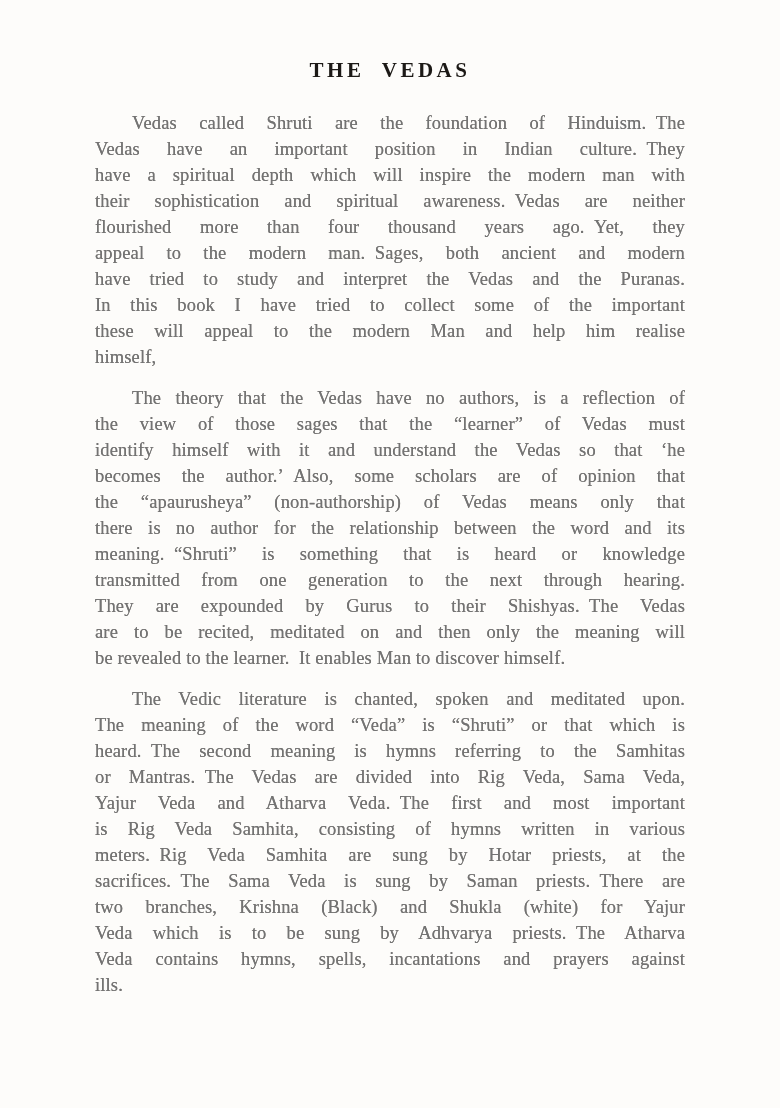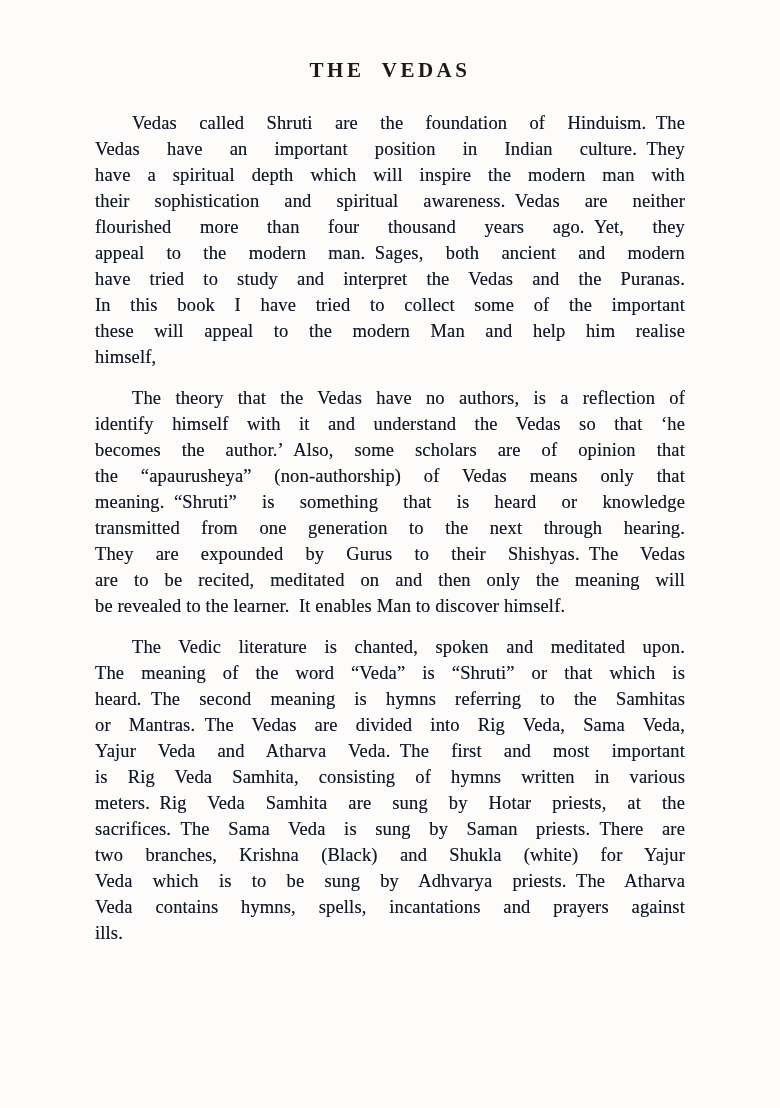--- a/index.html
+++ b/index.html
@@ -35,21 +35,21 @@
   .para {
     margin: 0 0 15px 0;
   }
   .line {
     font-size: 18.5px;
     line-height: 26px;
     text-align: justify;
     text-align-last: justify;
     letter-spacing: 0.15px;
     white-space: normal;
-    color: #0f172a;
+    color: #737373;
     text-shadow: 0 0 0.45px rgba(35, 28, 22, 0.55);
   }
   .para .line:first-child {
     text-indent: 37px;
   }
   .para .line:last-child {
     text-align-last: left;
   }
 </style>
 </head>
@@ -67,23 +67,25 @@
         <div class="line">flourished more than four thousand years ago. Yet, they</div>
         <div class="line">appeal to the modern man. Sages, both ancient and modern</div>
         <div class="line">have tried to study and interpret the Vedas and the Puranas.</div>
         <div class="line">In this book I have tried to collect some of the important</div>
         <div class="line">these will appeal to the modern Man and help him realise</div>
         <div class="line">himself,</div>
       </div>
 
     <div class="para">
         <div class="line">The theory that the Vedas have no authors, is a reflection of</div>
+        <div class="line">the view of those sages that the “learner” of Vedas must</div>
         <div class="line">identify himself with it and understand the Vedas so that ‘he</div>
         <div class="line">becomes the author.’ Also, some scholars are of opinion that</div>
         <div class="line">the “apaurusheya” (non-authorship) of Vedas means only that</div>
+        <div class="line">there is no author for the relationship between the word and its</div>
         <div class="line">meaning. “Shruti” is something that is heard or knowledge</div>
         <div class="line">transmitted from one generation to the next through hearing.</div>
         <div class="line">They are expounded by Gurus to their Shishyas. The Vedas</div>
         <div class="line">are to be recited, meditated on and then only the meaning will</div>
         <div class="line">be revealed to the learner. It enables Man to discover himself.</div>
       </div>
 
     <div class="para">
         <div class="line">The Vedic literature is chanted, spoken and meditated upon.</div>
         <div class="line">The meaning of the word “Veda” is “Shruti” or that which is</div>

